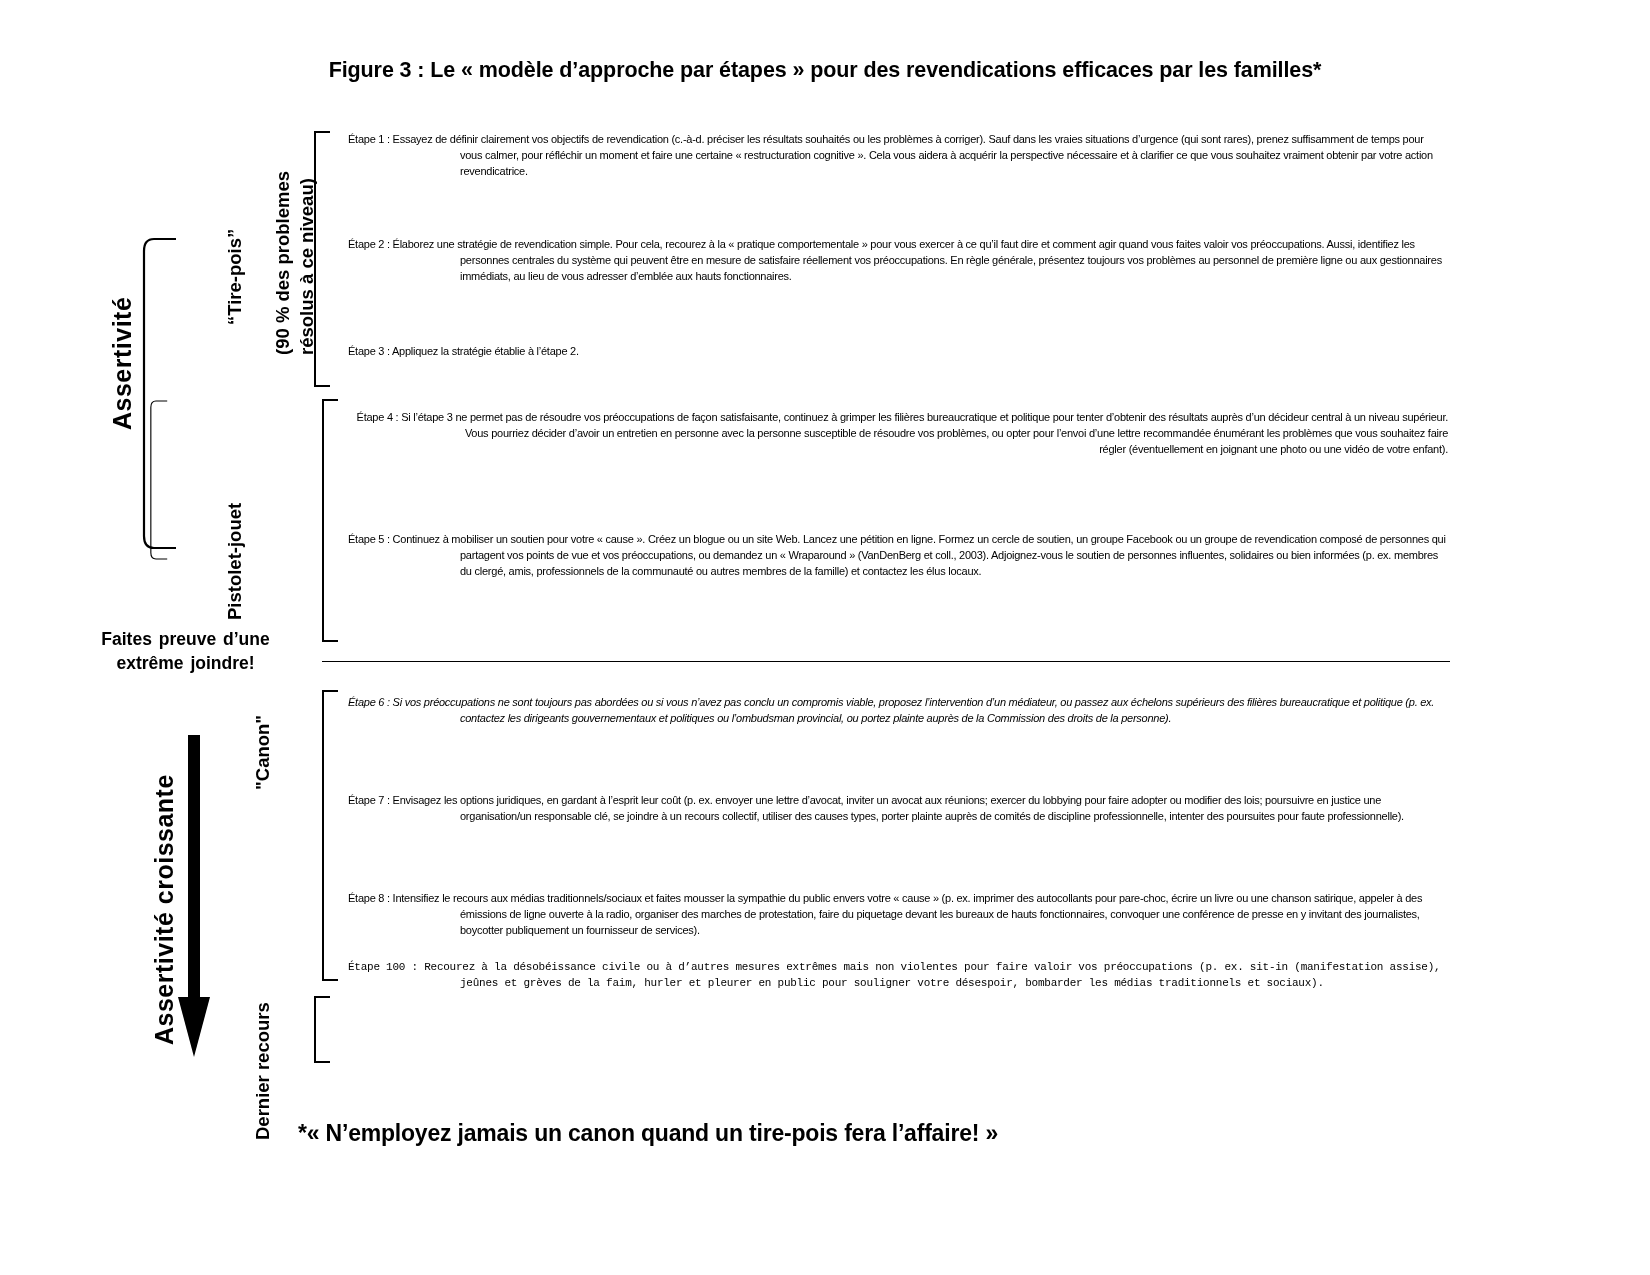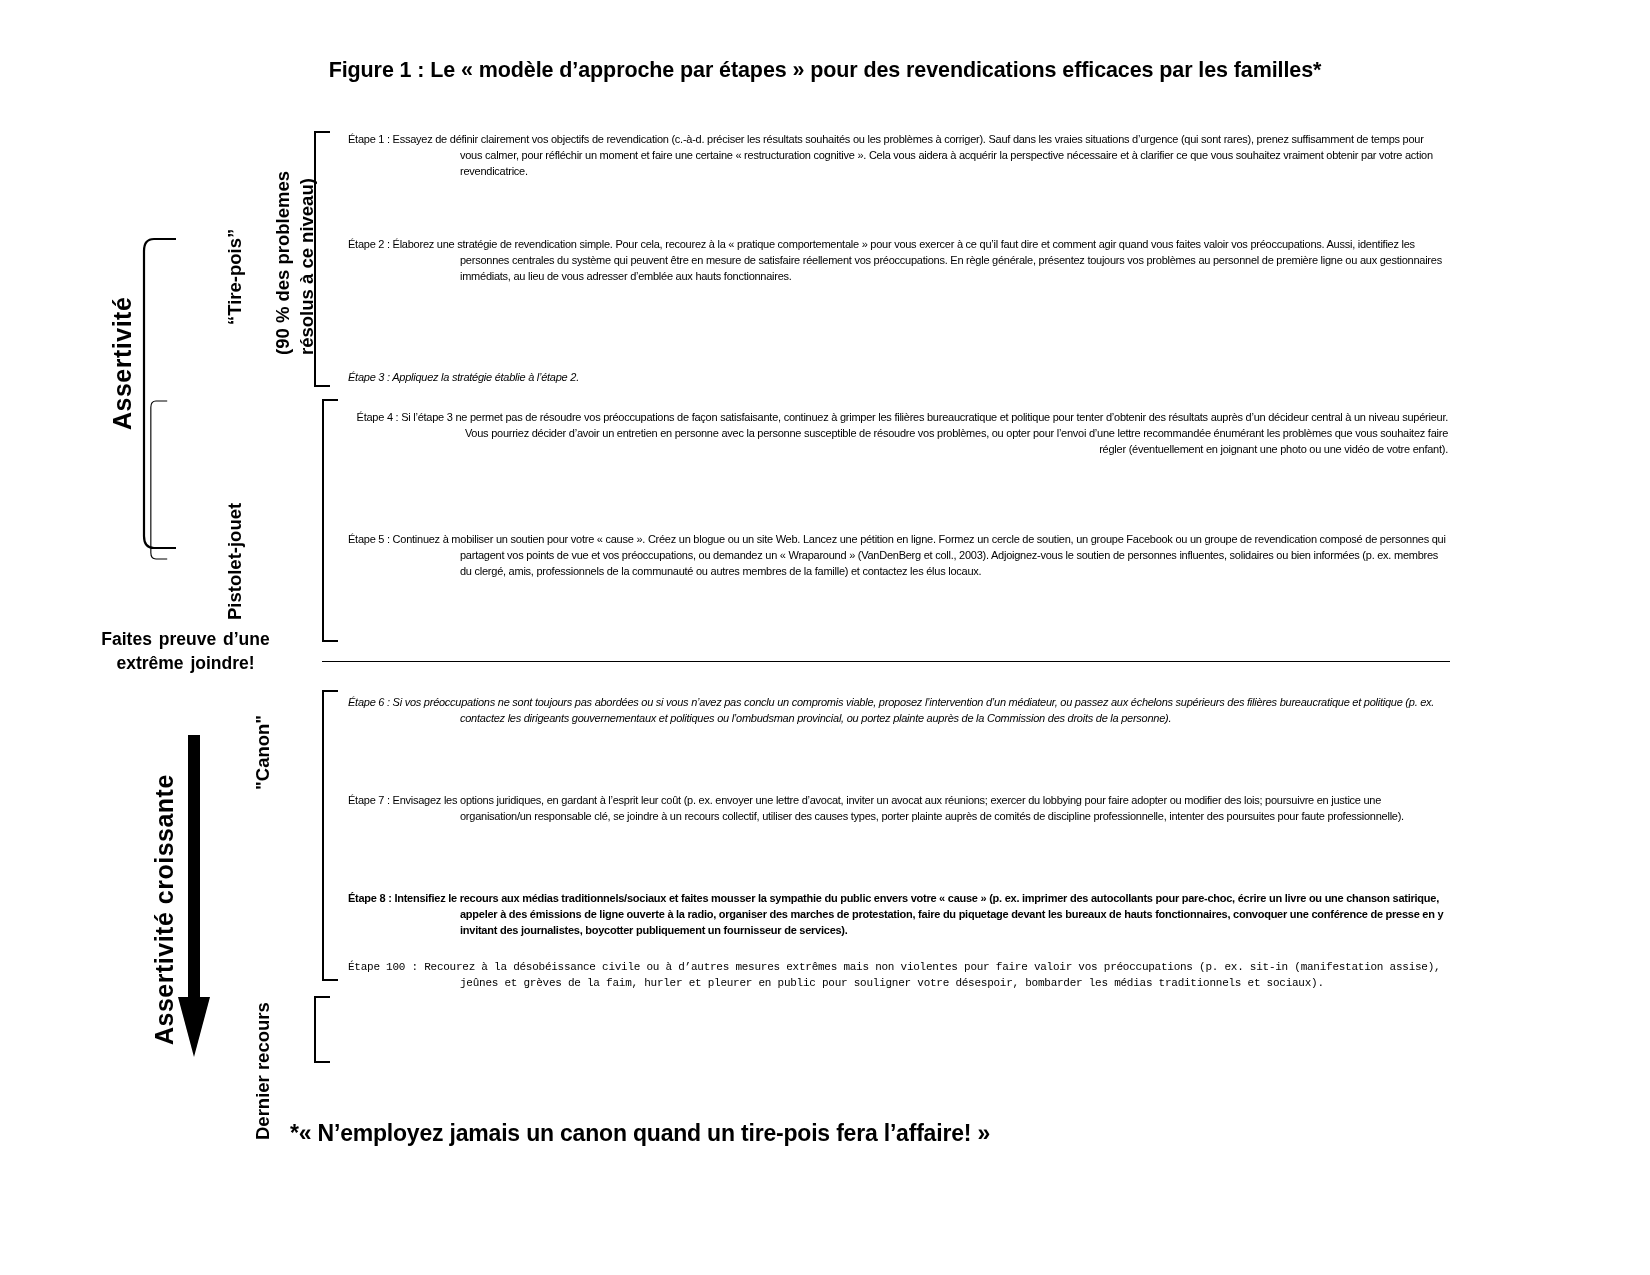--- a/index.html
+++ b/index.html
@@ -146,32 +146,32 @@
     left: 322px;
     top: 661px;
     width: 1128px;
     height: 0;
     border-top: 1.6px solid #000;
   }
 
   
   #footer-note {
     position: absolute;
-    left: 290px;
+    left: 298px;
     top: 1120px;
     font-size: 23px;
     font-weight: bold;
     white-space: nowrap;
     letter-spacing: -0.2px;
   }
 </style>
 </head>
 <body>
 
-<div id="figure-title">Figure 1 : Le « modèle d’approche par étapes » pour des revendications efficaces par les familles*</div>
+<div id="figure-title">Figure 3 : Le « modèle d’approche par étapes » pour des revendications efficaces par les familles*</div>
 
 <div class="vlabel" id="label-assertivite">Assertivité</div>
 
 <div class="vlabel" id="label-assertivite-croissante">Assertivité  croissante</div>
 
 <div class="vlabel" id="label-tire-pois">“Tire-pois”</div>
 
 <div class="vlabel" id="label-pct-1">(90 % des problemes</div>
 
 <div class="vlabel" id="label-pct-2">résolus à ce niveau)</div>
@@ -208,41 +208,41 @@
 <div id="divider"></div>
 
 <div class="step" id="step-1" style="top:132px;">
   <span class="body">Étape 1 : Essayez de définir clairement vos objectifs de revendication (c.-à-d. préciser les résultats souhaités ou les problèmes à corriger). Sauf dans les vraies situations d’urgence (qui sont rares), prenez suffisamment de temps pour vous calmer, pour réfléchir un moment et faire une certaine « restructuration cognitive ». Cela vous aidera à acquérir la perspective nécessaire et à clarifier ce que vous souhaitez vraiment obtenir par votre action revendicatrice.</span>
 </div>
 
 <div class="step" id="step-2" style="top:237px;">
   <span class="body">Étape 2 : Élaborez une stratégie de revendication simple. Pour cela, recourez à la « pratique comportementale » pour vous exercer à ce qu’il faut dire et comment agir quand vous faites valoir vos préoccupations. Aussi, identifiez les personnes centrales du système qui peuvent être en mesure de satisfaire réellement vos préoccupations. En règle générale, présentez toujours vos problèmes au personnel de première ligne ou aux gestionnaires immédiats, au lieu de vous adresser d’emblée aux hauts fonctionnaires.</span>
 </div>
 
-<div class="step" id="step-3" style="top:370px;font-style:italic;">
+<div class="step" id="step-3" style="top:344px;">
   <span class="body">Étape 3 : Appliquez la stratégie établie à l’étape 2.</span>
 </div>
 
 <div class="step" id="step-4" style="top:410px;text-align:right;">
   <span class="body">Étape 4 : Si l’étape 3 ne permet pas de résoudre vos préoccupations de façon satisfaisante, continuez à grimper les filières bureaucratique et politique pour tenter d’obtenir des résultats auprès d’un décideur central à un niveau supérieur. Vous pourriez décider d’avoir un entretien en personne avec la personne susceptible de résoudre vos problèmes, ou opter pour l’envoi d’une lettre recommandée énumérant les problèmes que vous souhaitez faire régler (éventuellement en joignant une photo ou une vidéo de votre enfant).</span>
 </div>
 
 <div class="step" id="step-5" style="top:532px;">
   <span class="body">Étape 5 : Continuez  à mobiliser un soutien pour votre « cause ». Créez un blogue ou un site Web. Lancez une pétition en ligne. Formez un cercle de soutien, un groupe Facebook ou un groupe de revendication composé de personnes qui partagent vos points de vue et vos préoccupations, ou demandez un « Wraparound » (VanDenBerg et coll., 2003). Adjoignez-vous le soutien de personnes influentes, solidaires ou bien informées (p. ex. membres du clergé, amis, professionnels de la communauté ou autres membres de la famille) et contactez les élus locaux.</span>
 </div>
 
 <div class="step" id="step-6" style="top:695px;font-style:italic;">
   <span class="body">Étape 6 : Si vos préoccupations ne sont toujours pas abordées ou si vous n’avez pas conclu un compromis viable, proposez l’intervention d’un médiateur, ou passez aux échelons supérieurs des filières bureaucratique et politique (p. ex. contactez les dirigeants gouvernementaux et politiques ou l’ombudsman provincial, ou portez plainte auprès de la Commission des droits de la personne).</span>
 </div>
 
 <div class="step" id="step-7" style="top:793px;">
   <span class="body">Étape 7 : Envisagez les options juridiques, en gardant à l’esprit leur coût (p. ex. envoyer une lettre d’avocat, inviter un avocat aux réunions; exercer du lobbying pour faire adopter ou modifier des lois; poursuivre en justice une organisation/un responsable clé, se joindre à un recours collectif, utiliser des causes types, porter plainte auprès de comités de discipline professionnelle, intenter des poursuites pour faute professionnelle).</span>
 </div>
 
-<div class="step" id="step-8" style="top:891px;font-weight:bold;">
+<div class="step" id="step-8" style="top:891px;">
   <span class="body">Étape 8 : Intensifiez le recours aux médias traditionnels/sociaux et faites mousser la sympathie du public envers votre «  cause » (p. ex. imprimer des autocollants pour pare-choc, écrire un livre ou une chanson satirique, appeler à des émissions de ligne ouverte à la radio, organiser des marches de protestation, faire du piquetage devant les bureaux de hauts fonctionnaires, convoquer une conférence de presse en y  invitant des journalistes, boycotter publiquement un fournisseur de services).</span>
 </div>
 
 <div class="step" id="step-100" style="top:960px;font-family:Liberation Mono, monospace;">
   <span class="body">Étape 100 : Recourez à la désobéissance civile ou à d’autres mesures extrêmes mais non violentes pour faire valoir vos préoccupations (p. ex. sit-in (manifestation assise), jeûnes et grèves de la faim, hurler et pleurer en public pour souligner votre désespoir, bombarder les médias traditionnels et sociaux).</span>
 </div>
 
 <div id="footer-note">*« N’employez jamais un canon quand un tire-pois fera l’affaire!  »</div>
 
 </body></html>

